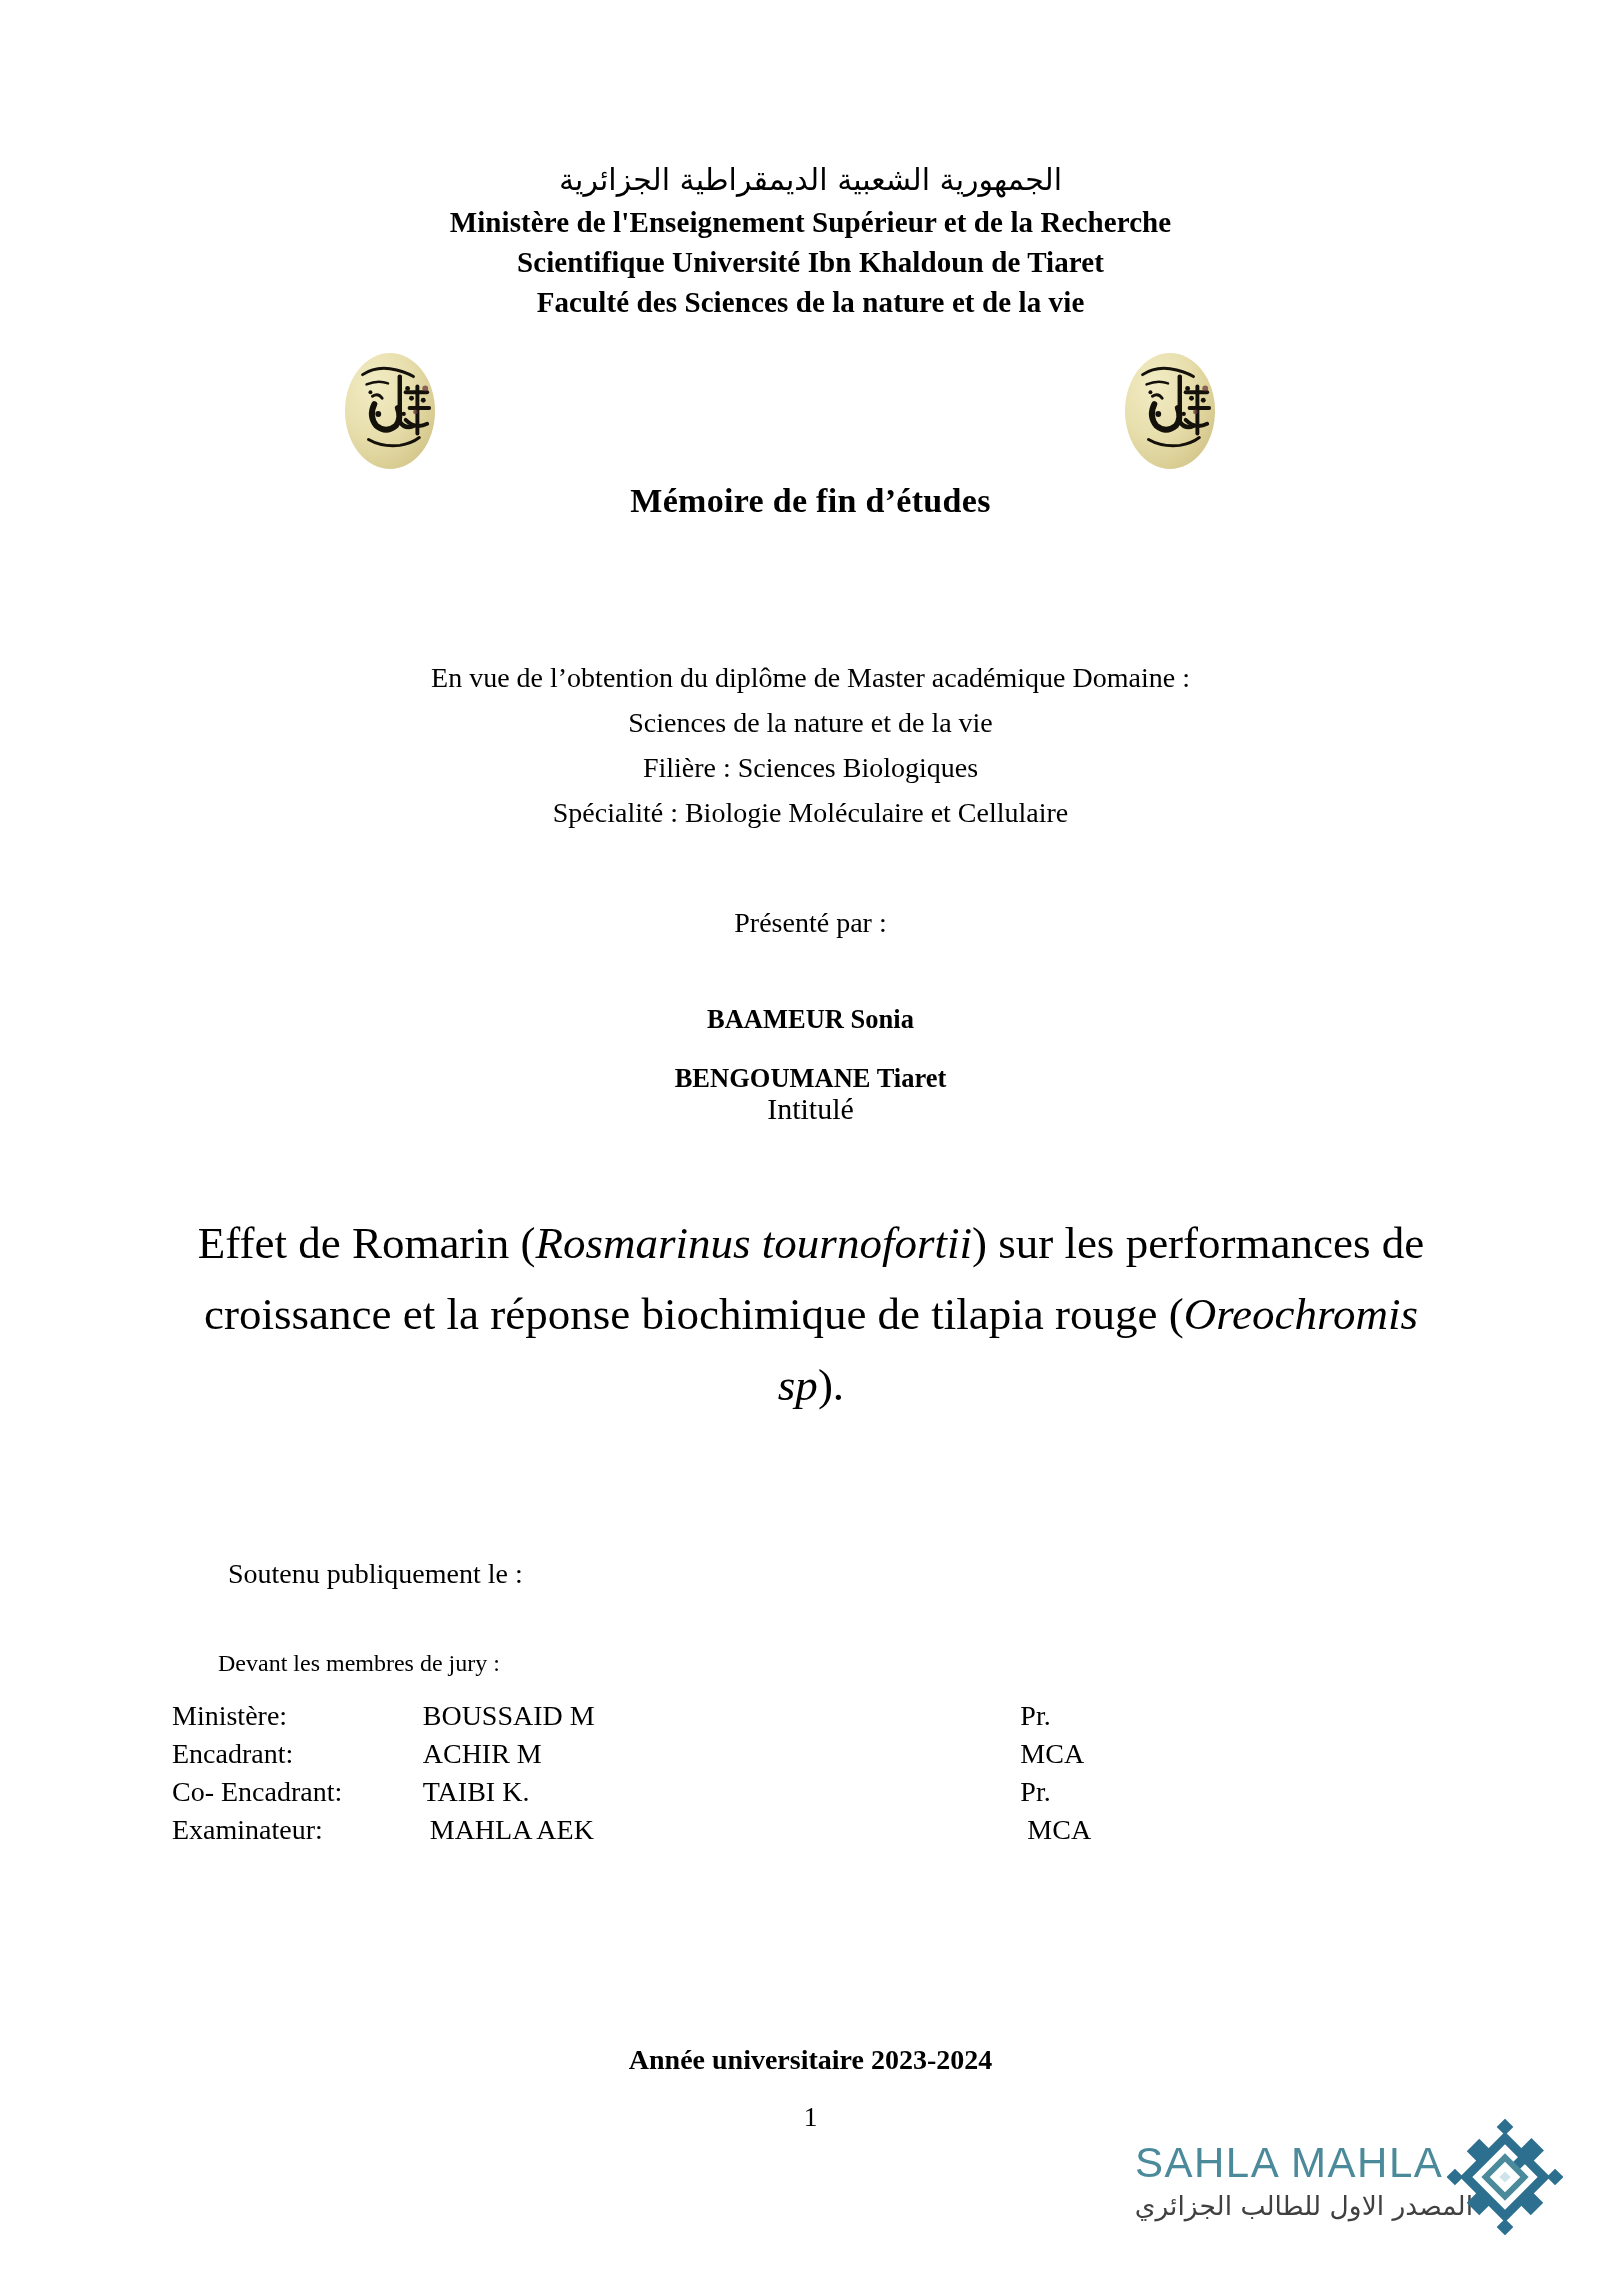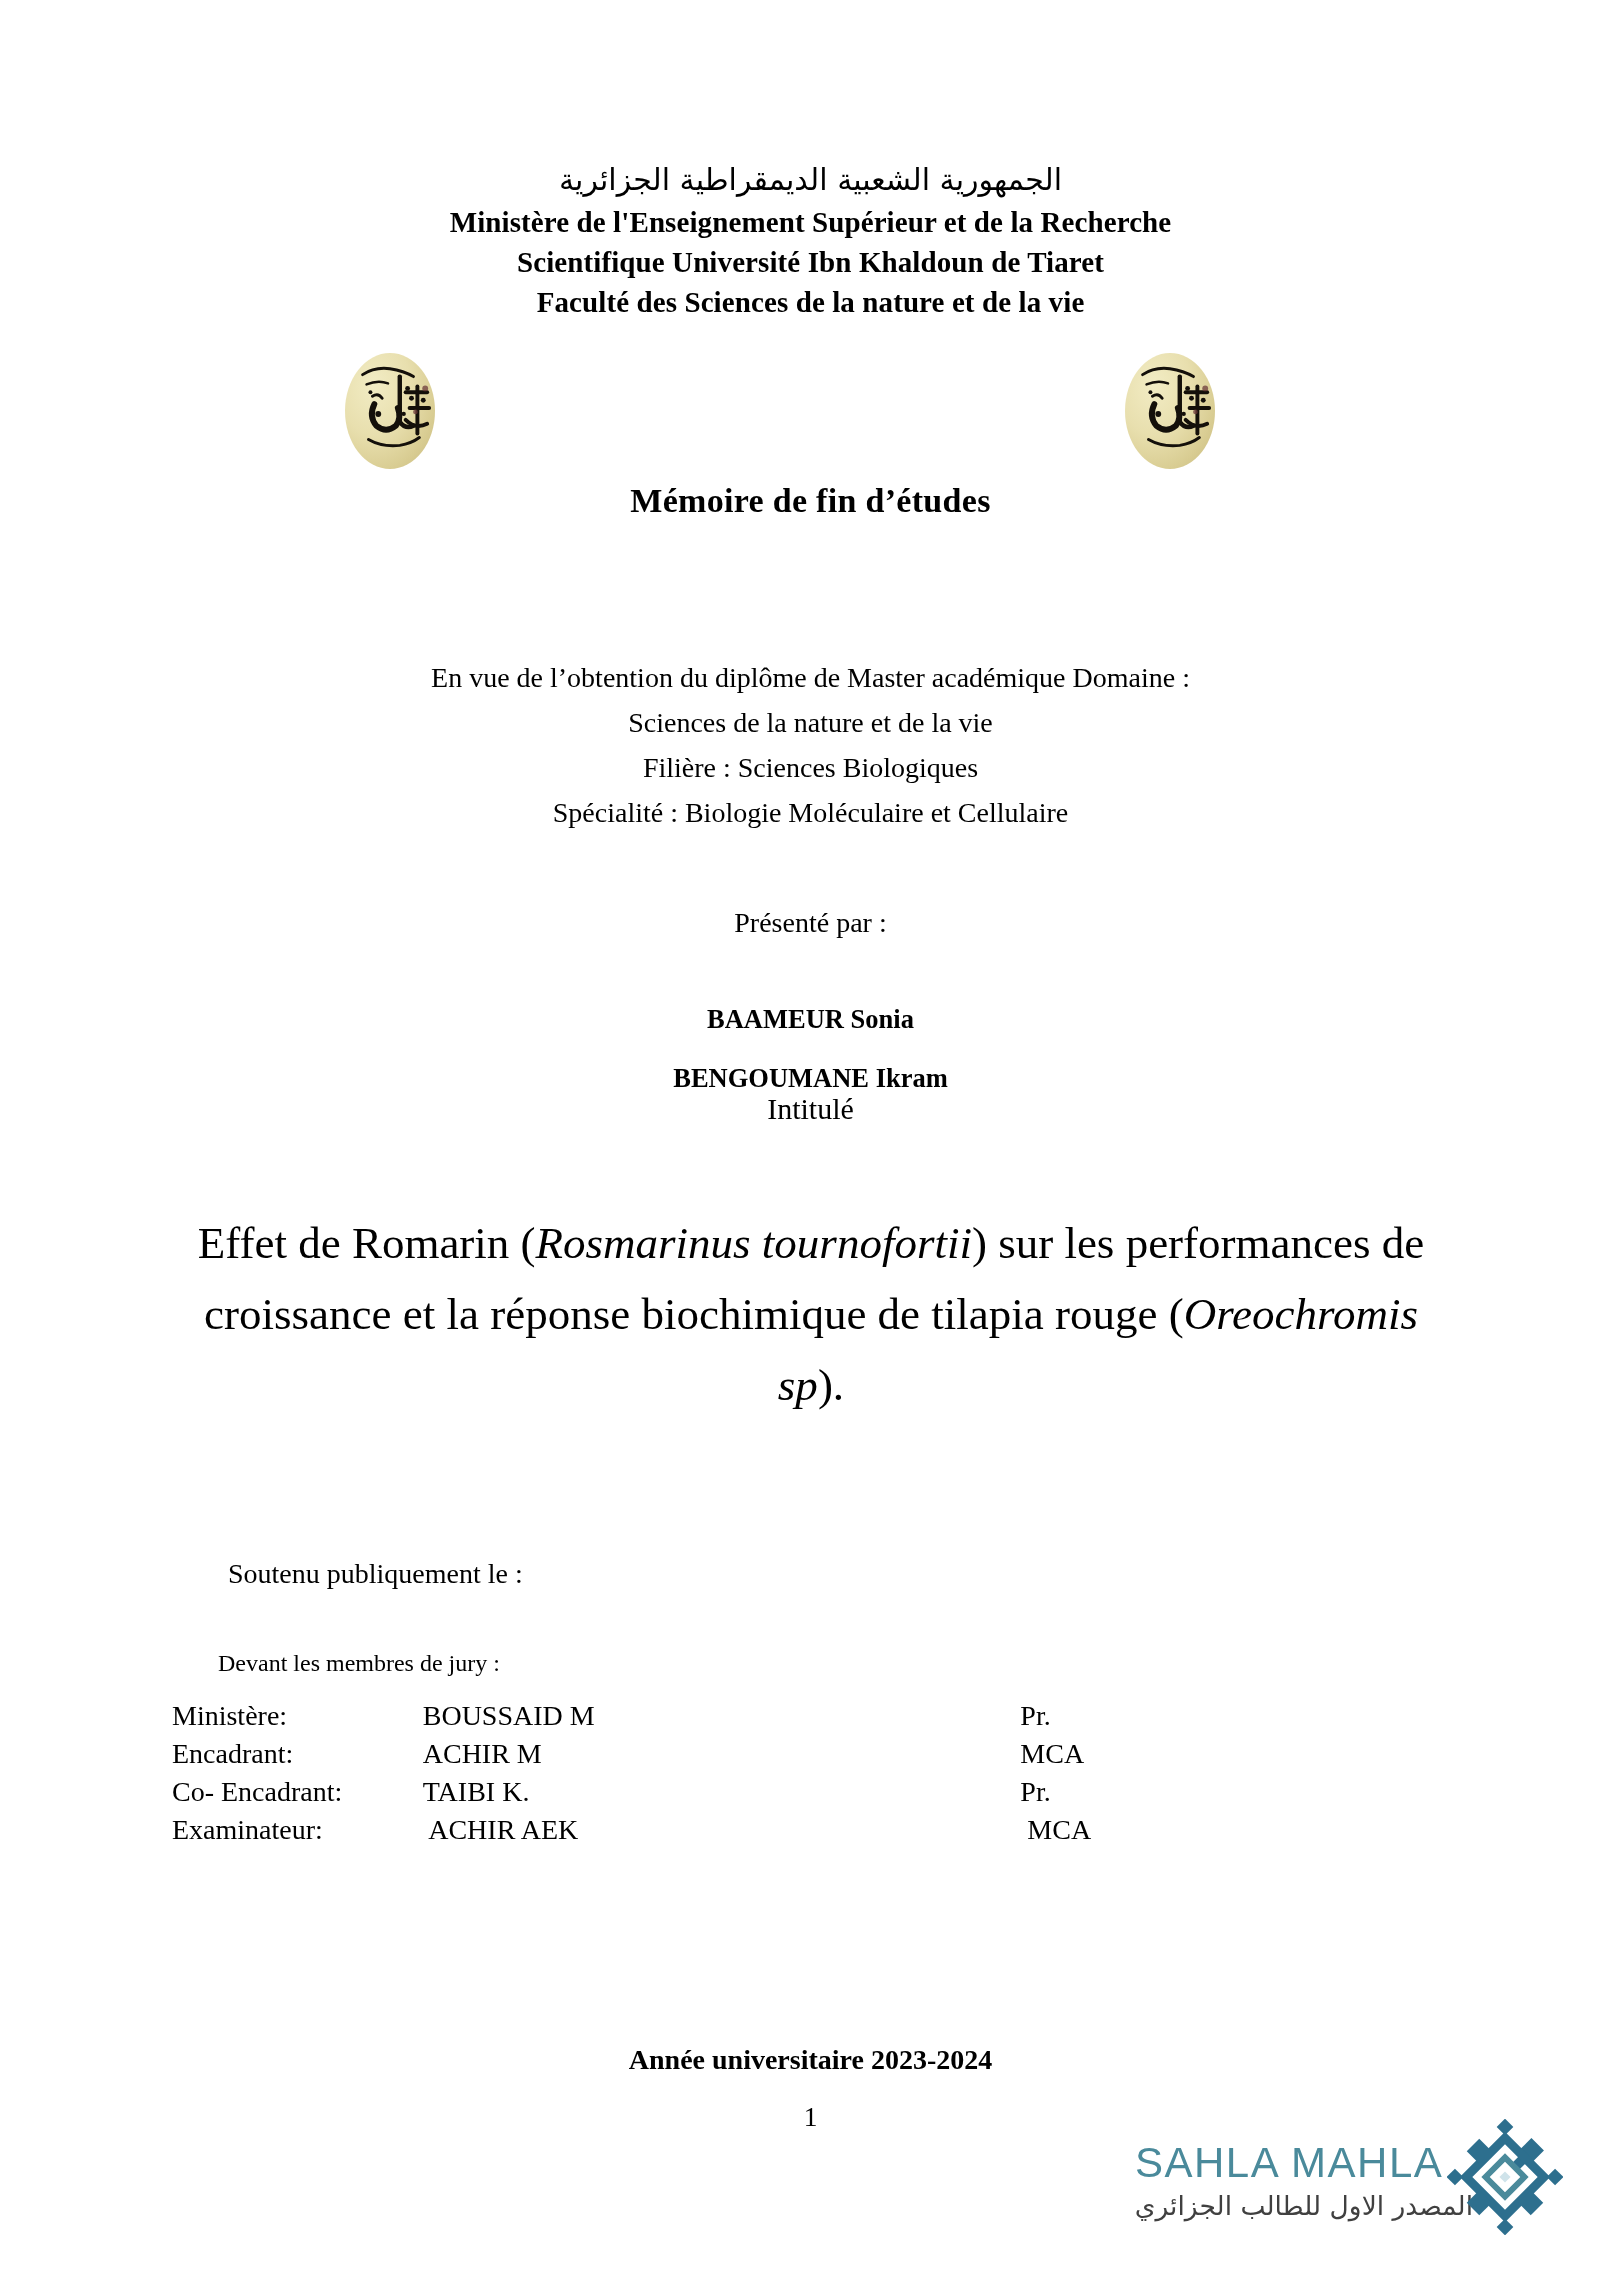--- a/index.html
+++ b/index.html
@@ -312,21 +312,21 @@
     <div>En vue de l’obtention du diplôme de Master académique Domaine :</div>
     <div>Sciences de la nature et de la vie</div>
     <div>Filière : Sciences Biologiques</div>
     <div>Spécialité : Biologie Moléculaire et  Cellulaire</div>
   </div>
 
   <div class="presente-label">Présenté par :</div>
 
   <div class="authors">
     <div>BAAMEUR Sonia</div>
-    <div>BENGOUMANE Ikram</div>
+    <div>BENGOUMANE Tiaret</div>
   </div>
 
   <div class="intitule">Intitulé</div>
 
   <div class="main-title"><span>Effet de Romarin (</span><i>Rosmarinus tournofortii</i><span>) sur les performances de croissance et la réponse biochimique de tilapia rouge (</span><i>Oreochromis sp</i><span>).</span></div>
 
   <div class="soutenu">Soutenu publiquement le :</div>
   <div class="devant">Devant les membres de jury :</div>
 
   <table class="jury">
@@ -341,21 +341,21 @@
         <td class="col-name">ACHIR M</td>
         <td class="col-grade">MCA</td>
       </tr>
       <tr>
         <td class="col-role">Co- Encadrant:</td>
         <td class="col-name">TAIBI K.</td>
         <td class="col-grade">Pr.</td>
       </tr>
       <tr>
         <td class="col-role">Examinateur:</td>
-        <td class="col-name"> ACHIR AEK</td>
+        <td class="col-name"> MAHLA AEK</td>
         <td class="col-grade"> MCA</td>
       </tr>
     </tbody>
   </table>
 
   <div class="year">Année universitaire 2023-2024</div>
   <div class="page-number">1</div>
 
   <div class="watermark">
     <div class="wm-text">SAHLA MAHLA</div>

